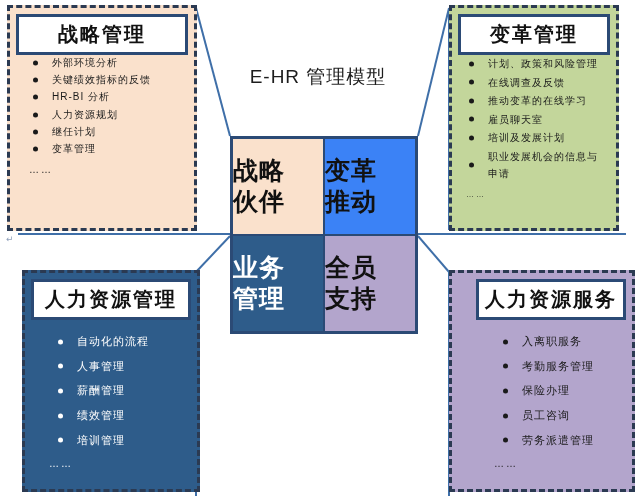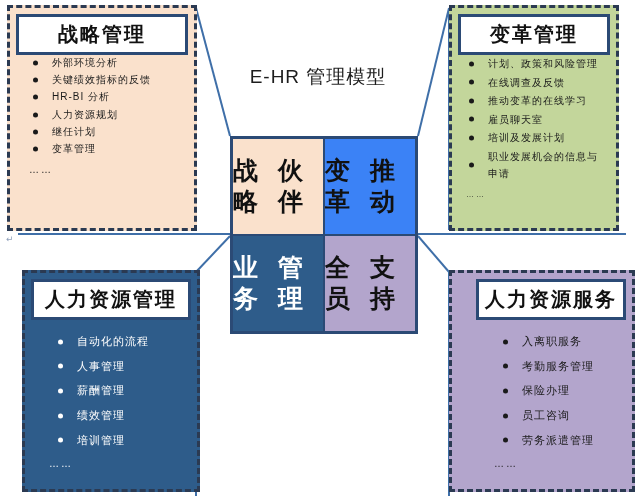--- a/index.html
+++ b/index.html
@@ -99,22 +99,22 @@
     width:188px;height:198px;
     display:grid;
     grid-template-columns:1fr 1fr;
     grid-template-rows:1fr 1fr;
     box-sizing:border-box;
     border:2px solid #2b4a75;
   }
   .cell{
     box-sizing:border-box;
     border:1px solid #2b4a75;
-    display:flex;
-    align-items:center;justify-content:center;
+    display:flex;flex-direction:column;
+    justify-content:center;
     font-size:25px;
     font-weight:bold;
     line-height:1.22;
     font-family:"DejaVu Serif","Liberation Serif",serif;
   }
   .cell span{display:block;letter-spacing:1px;}
   .c-partner{background:#FAE1CC;color:#111;}
   .c-change{background:#3b82f6;color:#111;}
   .c-biz{background:#2E5C8A;color:#ffffff;}
   .c-support{background:#B3A5CC;color:#111;}

